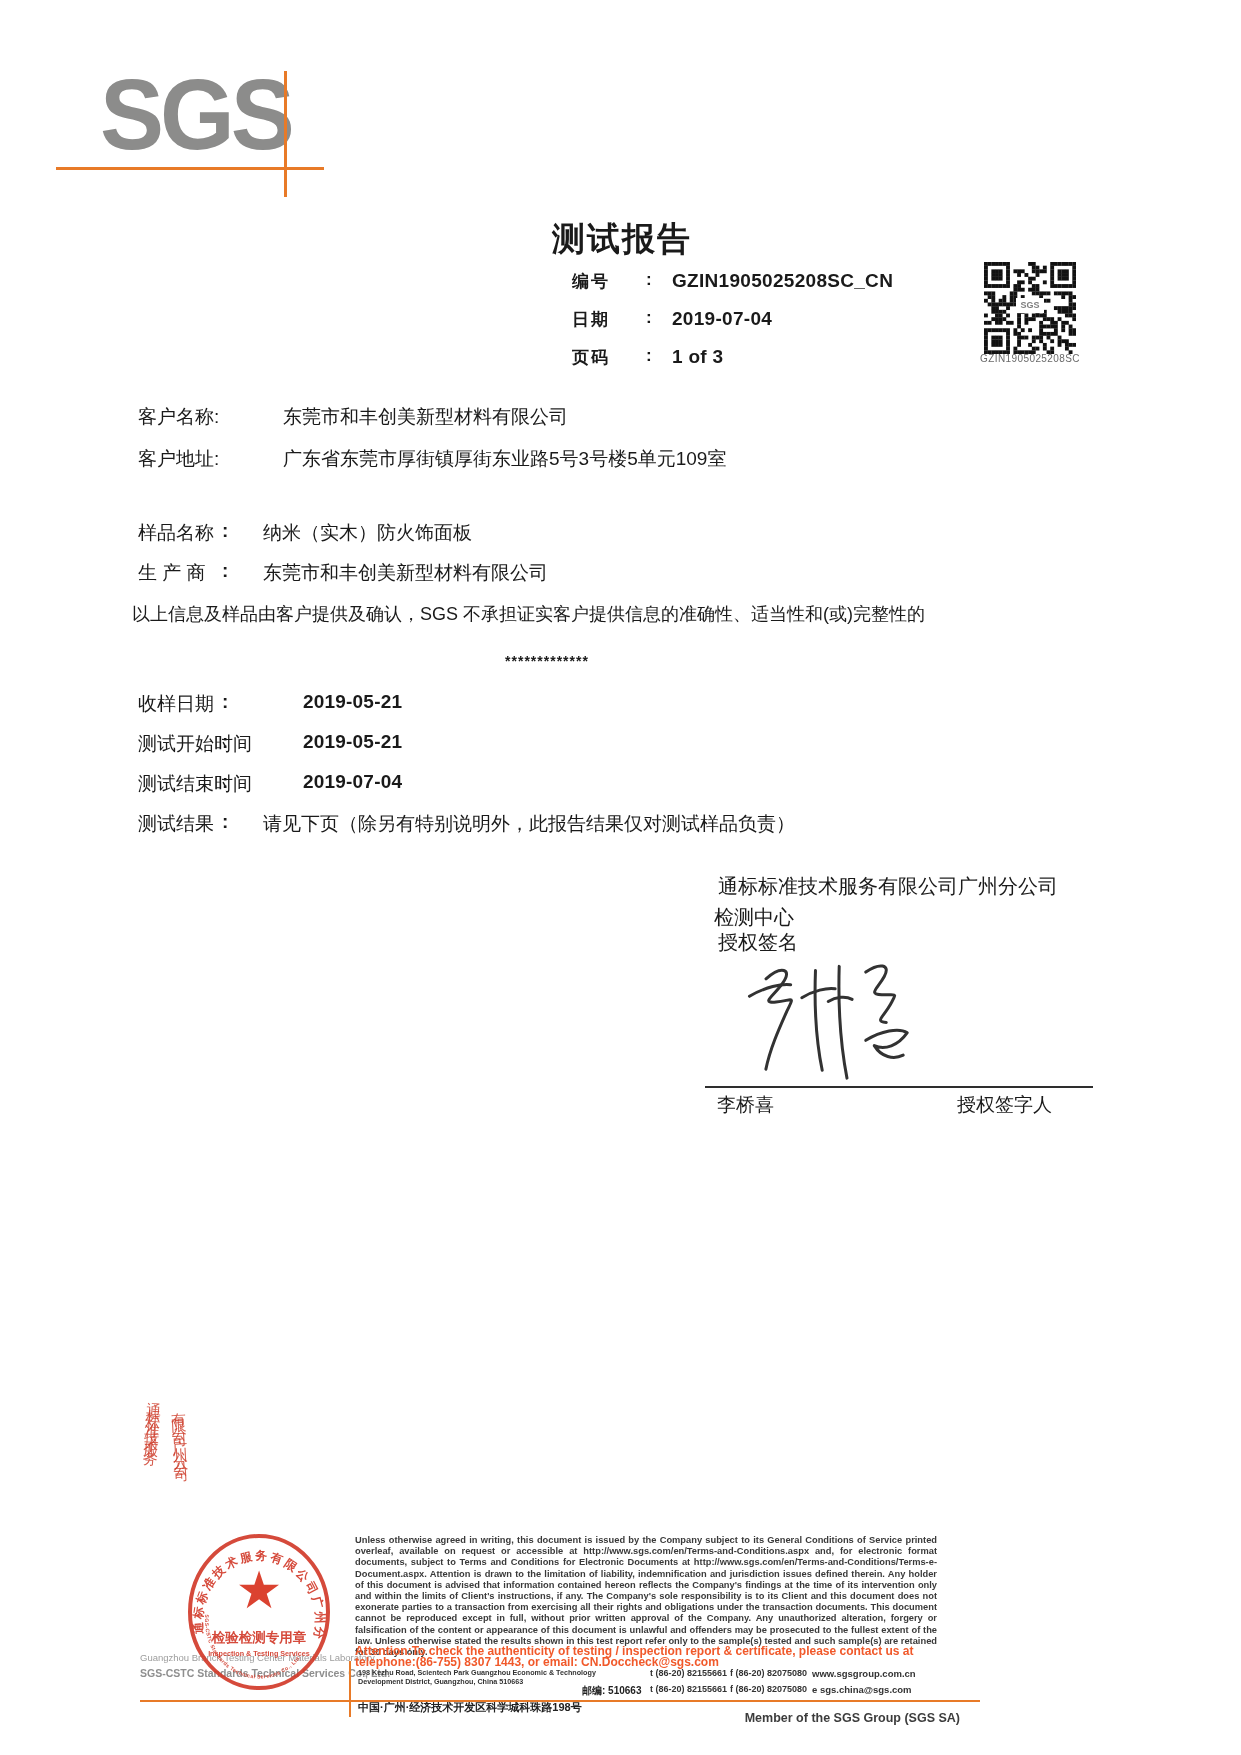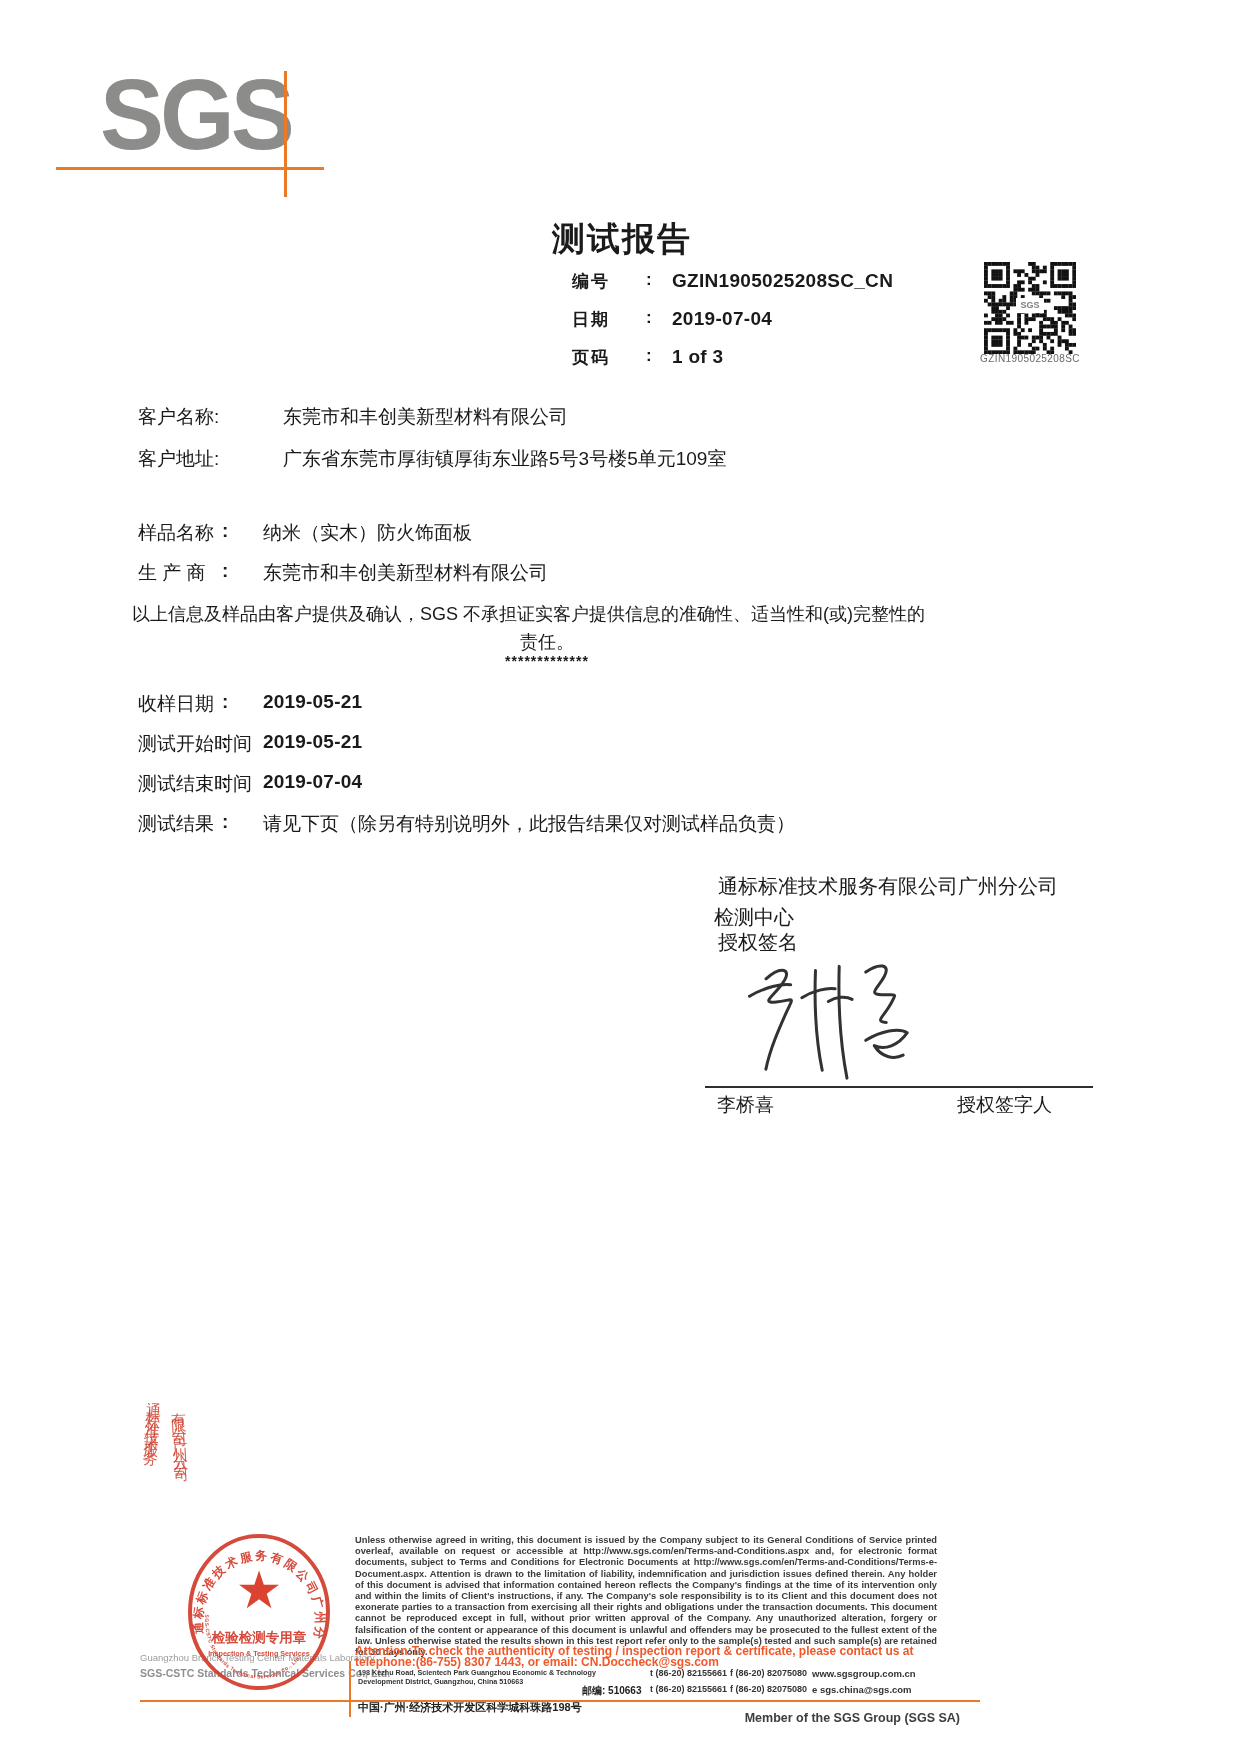--- a/index.html
+++ b/index.html
@@ -23,21 +23,21 @@
   .qr-box{left:984px;top:262px;width:92px;height:92px;}
   .qr-center{left:1016px;top:298px;width:28px;height:15px;background:#ffffff;
     font-size:9px;font-weight:700;color:#7e7e7e;text-align:center;line-height:15px;}
   .qr-caption{left:958px;top:353px;width:144px;text-align:center;font-size:10px;color:#6a6a6a;letter-spacing:0.4px;}
   
   .row{left:0;width:100%;height:27px;font-size:19px;}
   .lbl{position:absolute;left:138px;}
   .col{position:absolute;left:222px;font-weight:600;}
   .val{position:absolute;left:263px;}
   .val-cust{position:absolute;left:283px;}
-  .val-date{font-weight:600;letter-spacing:0.2px;}
+  .val-date{font-weight:600;letter-spacing:0.2px;margin-left:40px;}
   
   .disc{left:132px;width:830px;font-size:18px;line-height:24px;}
   .disc-c{text-align:center;}
   .stars{left:132px;width:830px;text-align:center;font-size:14px;font-weight:700;letter-spacing:1px;}
   
   .sig-line1{left:718px;top:873px;font-size:20px;}
   .sig-line2{left:714px;top:904px;font-size:20px;}
   .sig-line3{left:718px;top:929px;font-size:20px;}
   .sig-svg{left:728px;top:952px;}
   .sig-rule{left:705px;top:1086px;width:388px;height:2px;background:#2e2e2e;}
@@ -421,21 +421,20 @@
     <span class="col">:</span>
     <span class="val">纳米（实木）防火饰面板</span>
   </div>
   <div class="abs row" style="top:560px;">
     <span class="lbl">生 产 商</span>
     <span class="col">:</span>
     <span class="val">东莞市和丰创美新型材料有限公司</span>
   </div>
 
   <div class="abs disc" style="top:602px;">以上信息及样品由客户提供及确认，SGS 不承担证实客户提供信息的准确性、适当性和(或)完整性的</div>
-  <div class="abs disc disc-c" style="top:630px;">责任。</div>
   <div class="abs stars" style="top:653px;">*************</div>
 
   <div class="abs row" style="top:691px;">
     <span class="lbl">收样日期</span>
     <span class="col">:</span>
     <span class="val val-date">2019-05-21</span>
   </div>
   <div class="abs row" style="top:731px;">
     <span class="lbl">测试开始时间</span>
     <span class="col">:</span>

